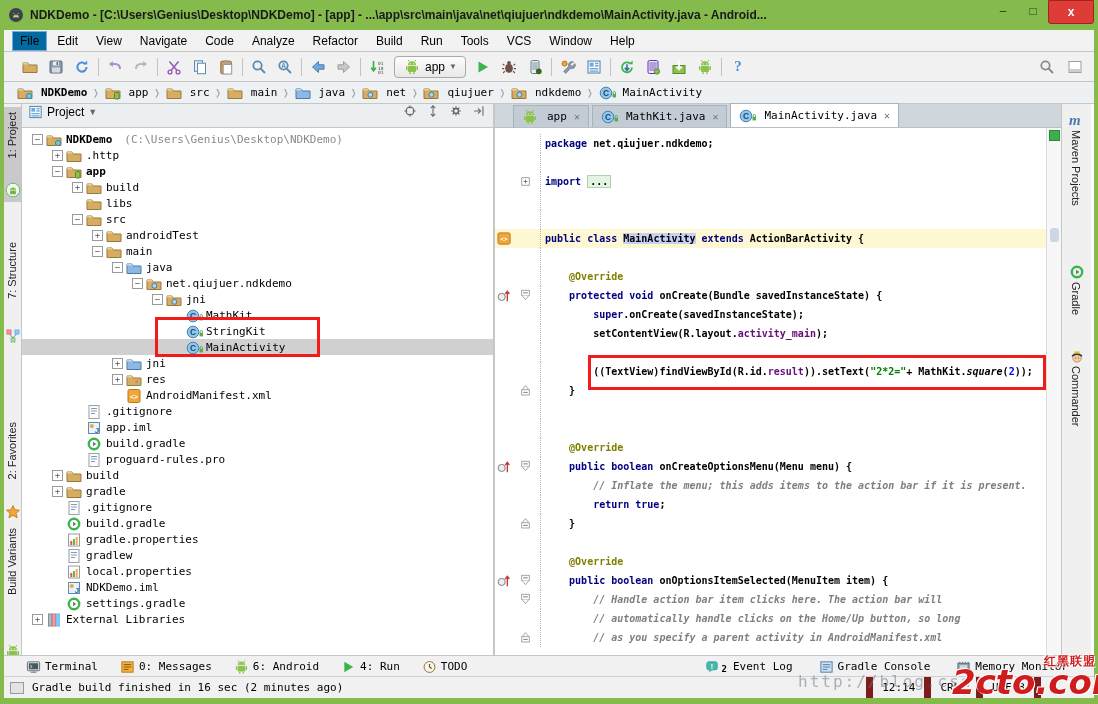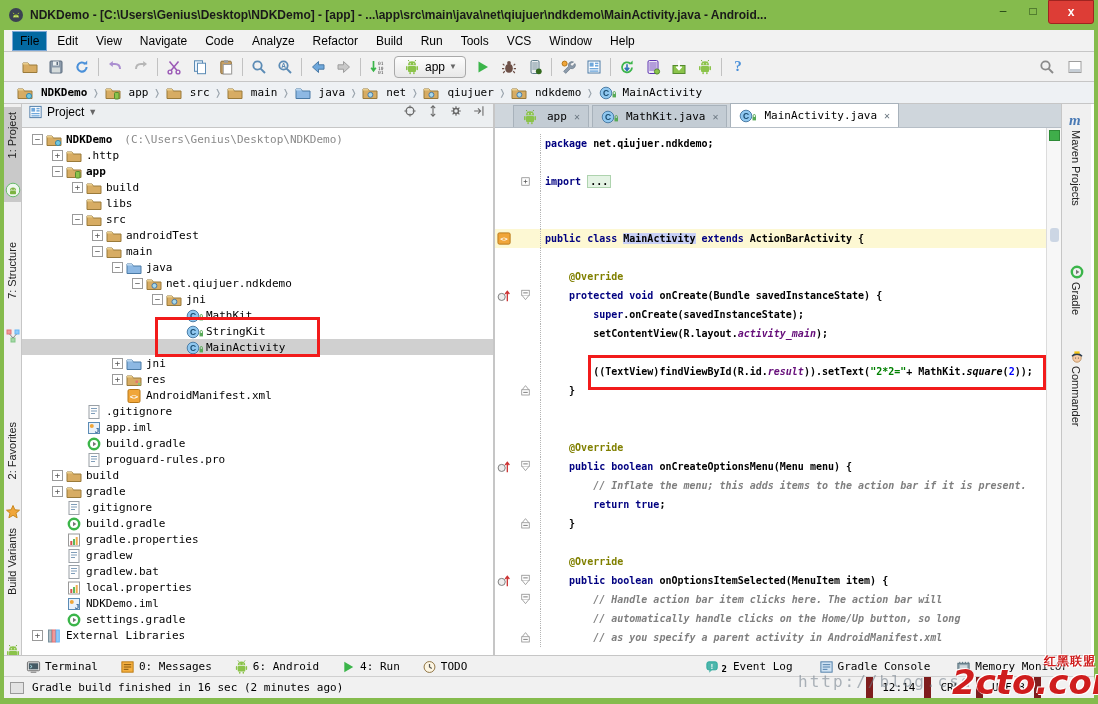--- a/index.html
+++ b/index.html
@@ -73,21 +73,21 @@
   .code-scroll{width:551px;position:relative;padding-top:6px;}
   .code-line{position:relative;height:19px;display:flex;align-items:center;
              font-family:"DejaVu Sans Mono",monospace;font-size:10px;font-weight:bold;white-space:pre;}
   .code-line.cur{background:#fdf8d3;}
   .gutter{width:46px;flex:none;height:19px;position:relative;border-right:1px dotted #b5b5b5;}
   .g-a{position:absolute;left:2px;top:2px;width:15px;height:15px;display:inline-flex;}
   .g-b{position:absolute;left:26px;top:2px;width:12px;height:15px;display:inline-flex;}
   .code-text{padding-left:4px;}
   .tk-k{color:#000080;} .tk-d{color:#000;} .tk-a{color:#808000;}
   .tk-c{color:#7f7f7f;font-style:italic;} .tk-s{color:#008000;}
-  .tk-f{color:#660e7a;font-style:italic;} .tk-n{color:#0000ff;} .tk-m{font-style:italic;}
+  .tk-f{color:#660e7a;} .tk-n{color:#0000ff;} .tk-m{font-style:italic;}
   .tk-sel{background:#c8d0f5;}
   .tk-fold{background:#e4f3e4;border:1px solid #aed3ae;padding:0 2px;}
   .editor-scrollbar{width:15px;background:#f7f7f7;border-left:1px solid #dcdcdc;position:relative;}
   .inspect-square{position:absolute;left:2px;top:2px;width:11px;height:11px;background:#3fae4a;border:1px solid #2d8a36;}
   .scroll-thumb{position:absolute;left:3px;top:100px;width:9px;height:14px;background:#ccd6e4;border-radius:3px;}
   
   .bottombar{position:absolute;left:4px;right:4px;top:655px;height:21px;background:#f1f1f1;border-top:1px solid #c6c6c6;
              display:flex;align-items:center;font-family:"DejaVu Sans Mono",monospace;font-size:11px;}
   .bb-item{display:flex;align-items:center;gap:4px;margin-left:22px;}
   .bb-right{margin-left:auto;display:flex;align-items:center;}
@@ -833,32 +833,20 @@
             <span class="expander none"></span>
             <span class="tree-ico">
               <svg width="16" height="16" viewBox="0 0 16 16">
                 <rect x="3" y="1.5" width="10" height="13" fill="#fdfdfd" stroke="#9aa0a6"></rect>
                 <line x1="5" y1="4.5" x2="11" y2="4.5" stroke="#7f9db9"></line>
                 <line x1="5" y1="7" x2="11" y2="7" stroke="#7f9db9"></line>
                 <line x1="5" y1="9.5" x2="9" y2="9.5" stroke="#7f9db9"></line>
               </svg>
             </span>
             <span class="tree-label">gradlew</span>
-          </div>
-          <div class="tree-row" style="padding-left: 30px;">
-            <span class="expander none"></span>
-            <span class="tree-ico">
-              <svg width="16" height="16" viewBox="0 0 16 16">
-                <rect x="3" y="1.5" width="10" height="13" fill="#fdfdfd" stroke="#9aa0a6"></rect>
-                <line x1="5" y1="4.5" x2="11" y2="4.5" stroke="#7f9db9"></line>
-                <line x1="5" y1="7" x2="11" y2="7" stroke="#7f9db9"></line>
-                <line x1="5" y1="9.5" x2="9" y2="9.5" stroke="#7f9db9"></line>
-              </svg>
-            </span>
-            <span class="tree-label">gradlew.bat</span>
           </div>
           <div class="tree-row" style="padding-left: 30px;">
             <span class="expander none"></span>
             <span class="tree-ico">
               <svg width="16" height="16" viewBox="0 0 16 16">
                 <rect x="2.5" y="2" width="11" height="12" fill="#fff" stroke="#999"></rect>
                 <rect x="4.3" y="9" width="2" height="4" fill="#d9534f"></rect>
                 <rect x="7" y="7" width="2" height="6" fill="#5cb85c"></rect>
                 <rect x="9.7" y="5" width="2" height="8" fill="#f0ad4e"></rect>
               </svg>

